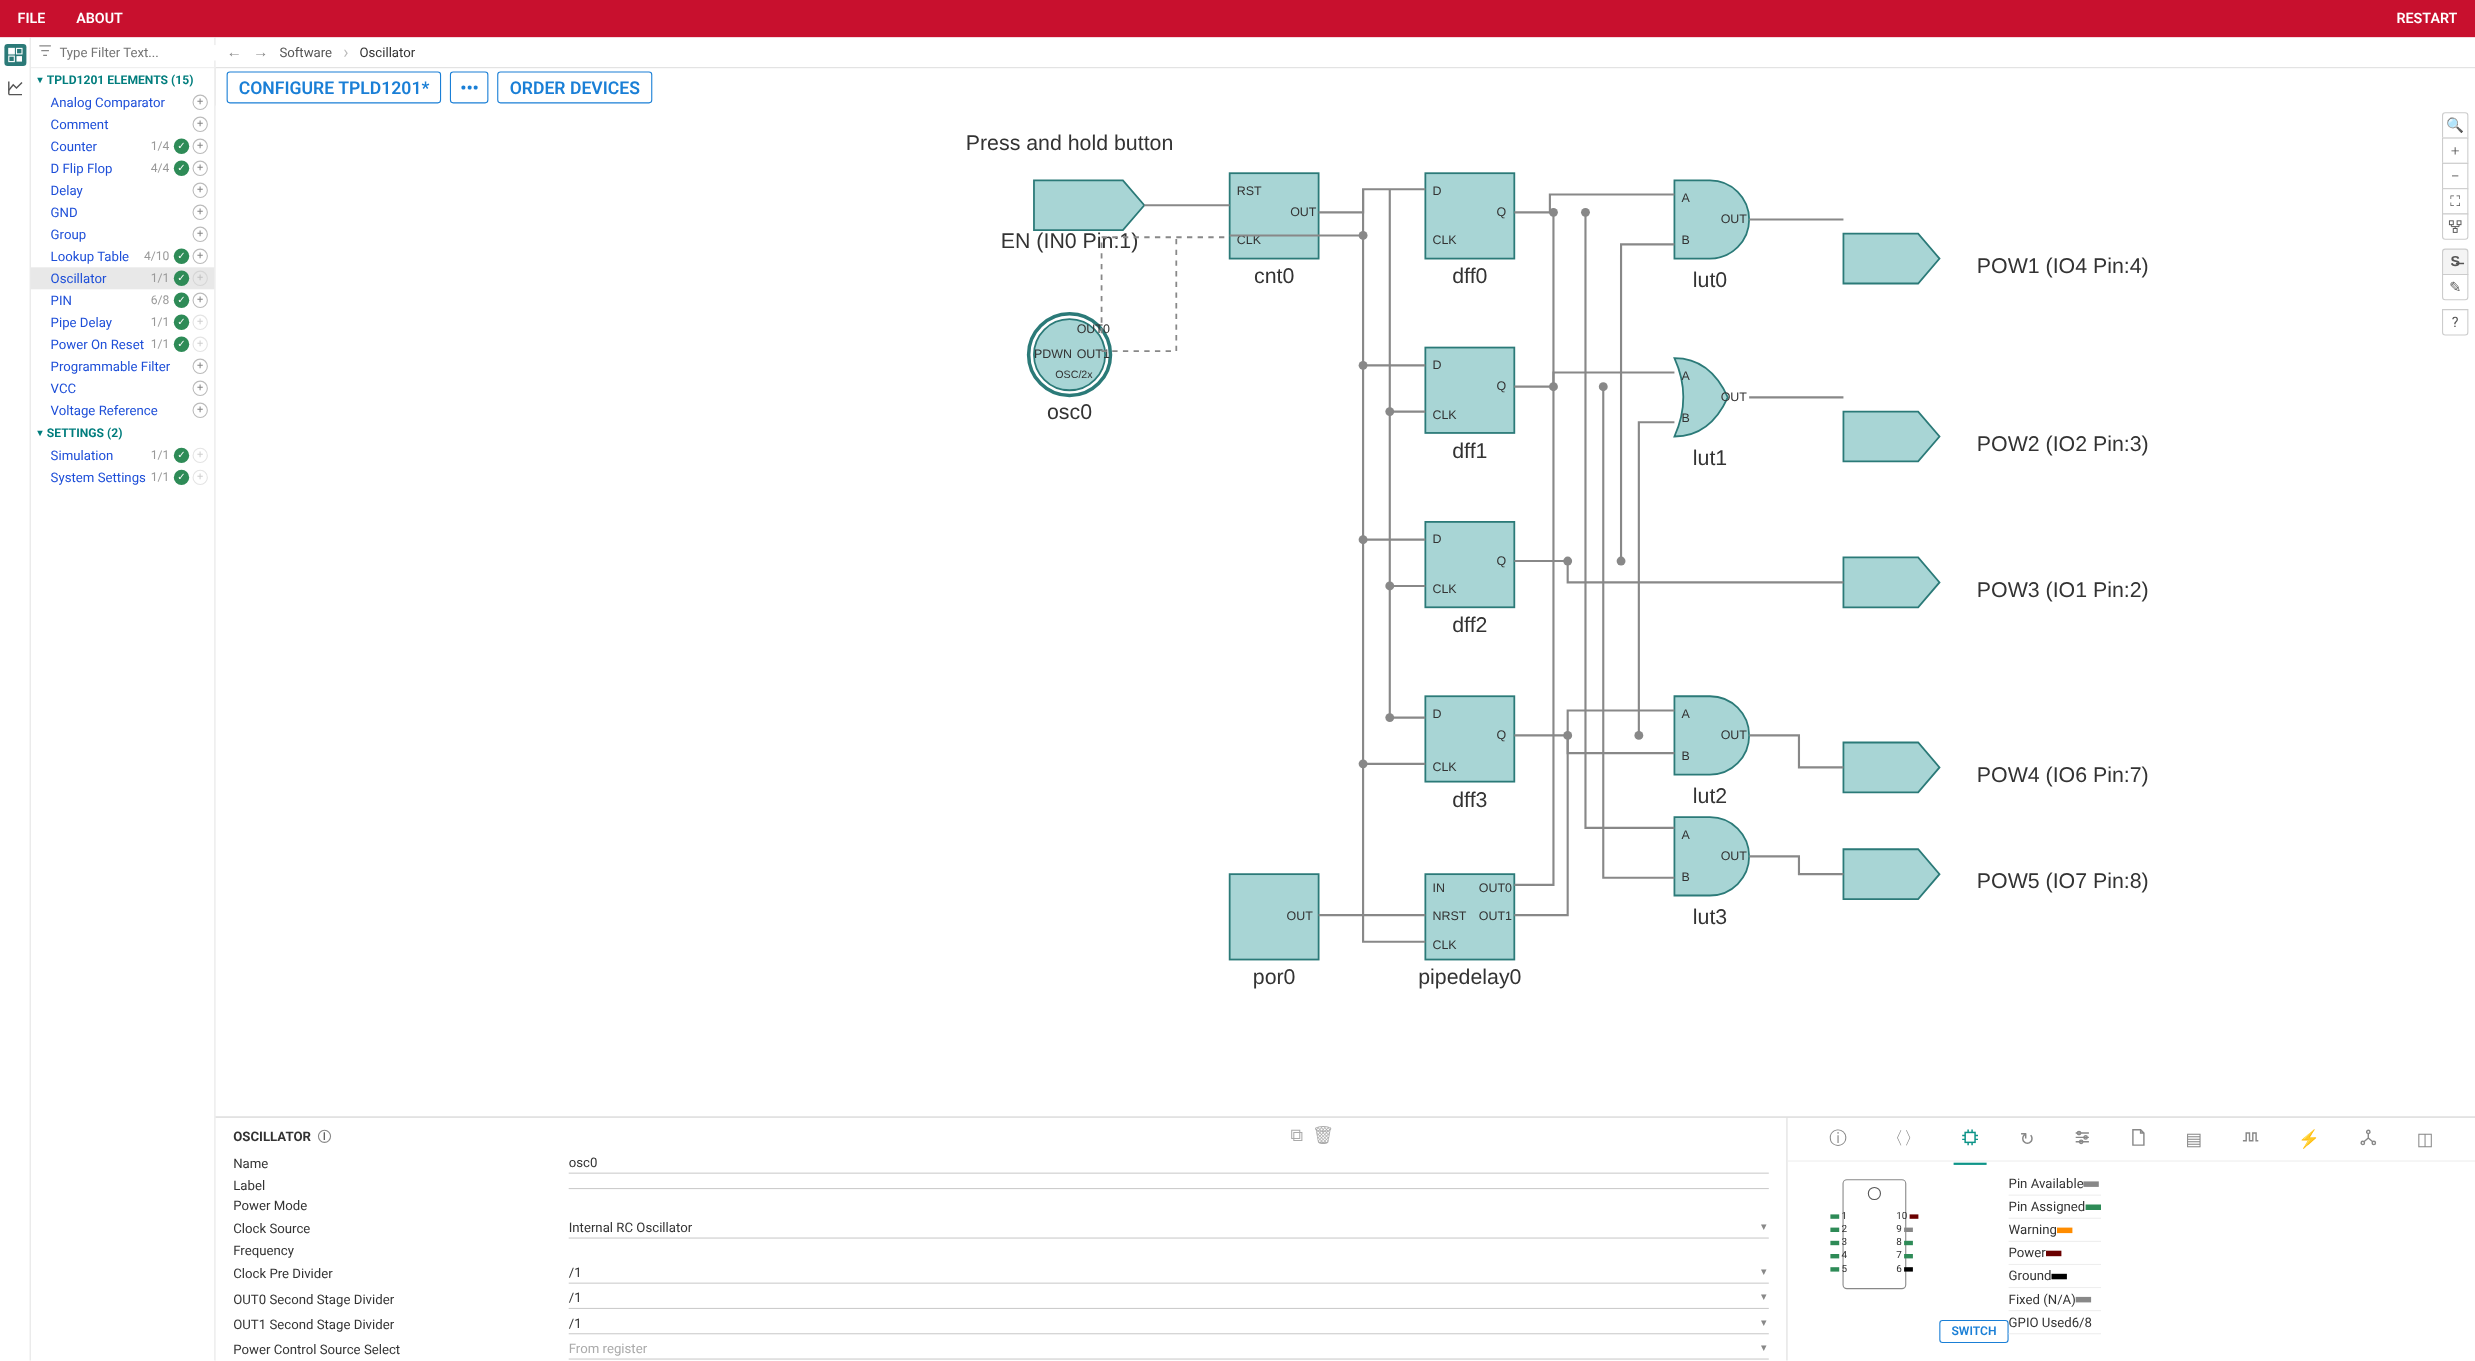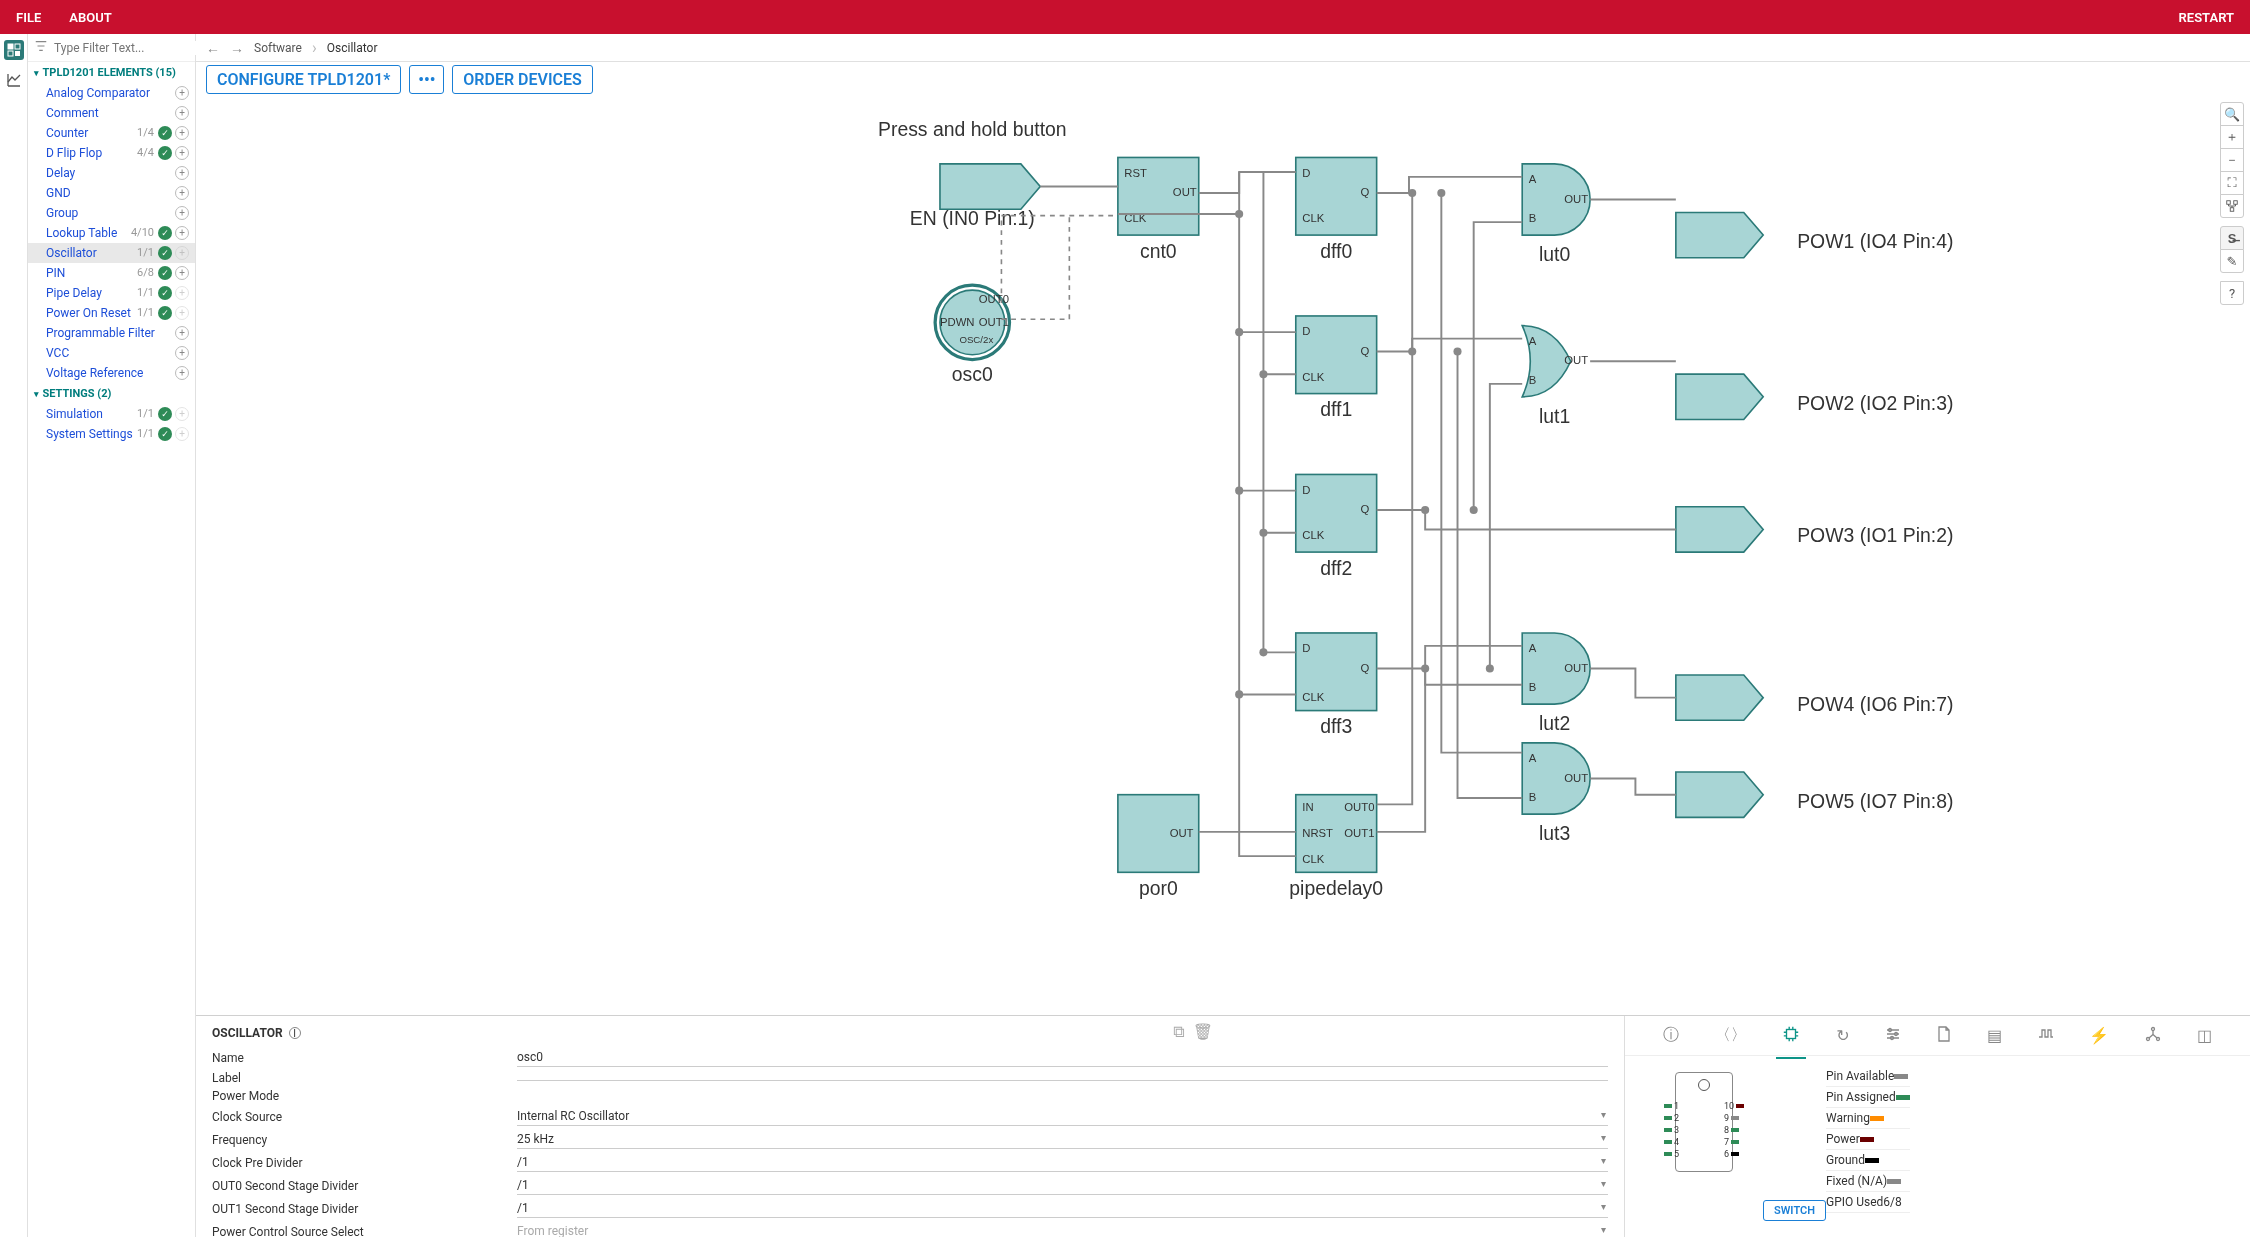--- a/index.html
+++ b/index.html
@@ -472,21 +472,20 @@
             </div>
             <div class="prop-row">
               <div class="plabel">Power Mode</div>
             </div>
             <div class="prop-row">
               <div class="plabel">Clock Source</div>
               <div class="pvalue sel">Internal RC Oscillator</div>
             </div>
             <div class="prop-row">
               <div class="plabel">Frequency</div>
-              <div class="pvalue sel">25 kHz</div>
             </div>
             <div class="prop-row">
               <div class="plabel">Clock Pre Divider</div>
               <div class="pvalue sel">/1</div>
             </div>
             <div class="prop-row">
               <div class="plabel">OUT0 Second Stage Divider</div>
               <div class="pvalue sel">/1</div>
             </div>
             <div class="prop-row">

